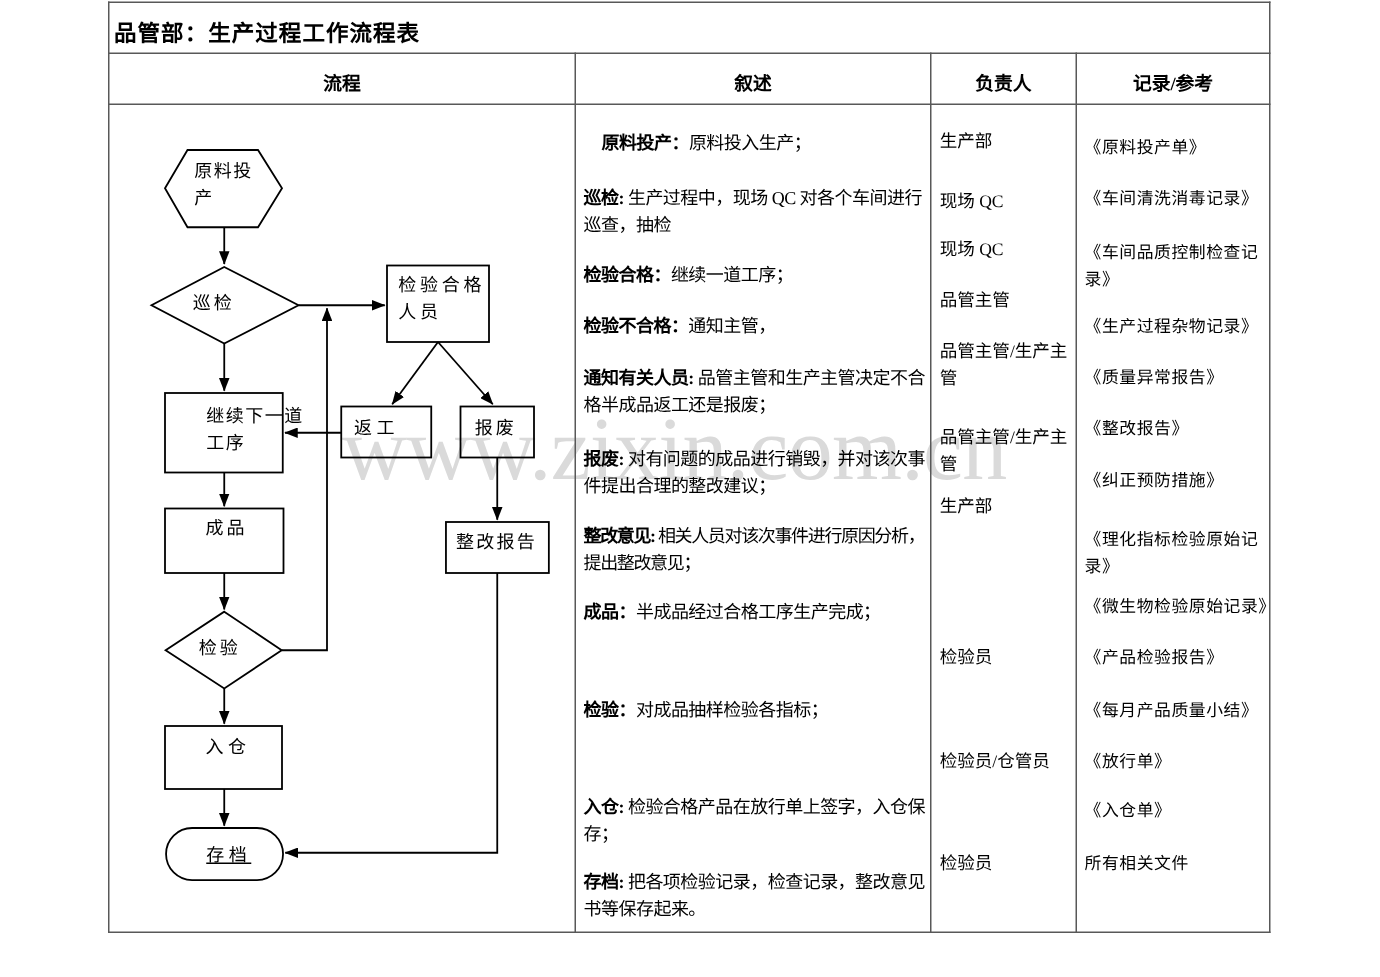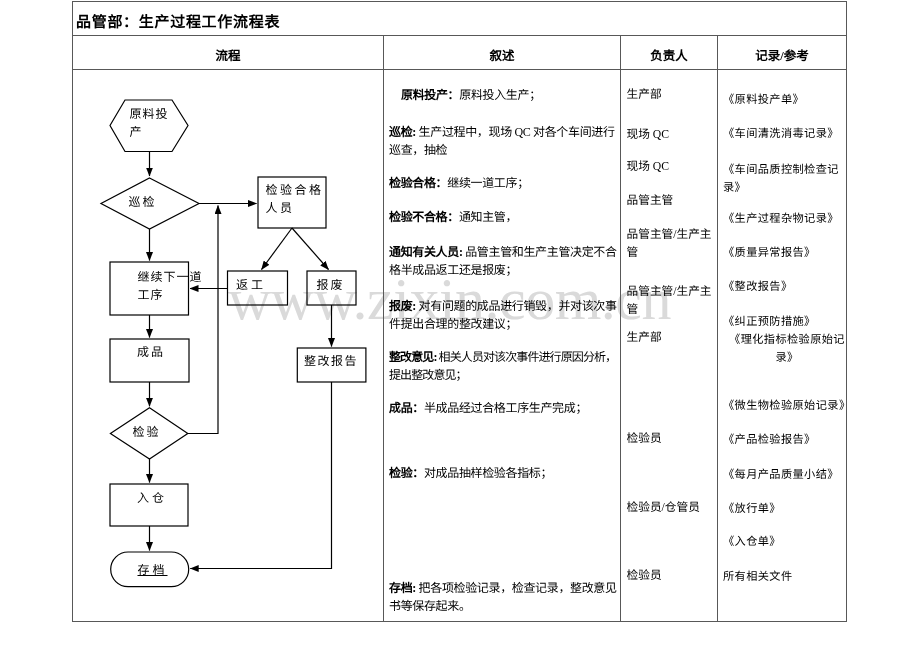--- a/index.html
+++ b/index.html
@@ -106,20 +106,22 @@
   <div class="desc" style="top:173.6px;"><b>检验合格：</b><span>继续一道工序；</span></div>
   <div class="desc" style="top:208px;"><b>检验不合格：</b><span>通知主管，</span></div>
   <div class="desc" style="top:242.6px;"><b>通知有关人员:</b><span> 品管主管和生产主管决定不合
 格半成品返工还是报废；</span></div>
   <div class="desc" style="top:297px;"><b>报废:</b><span> 对有问题的成品进行销毁，并对该次事
 件提出合理的整改建议；</span></div>
   <div class="desc" style="top:399px;"><b>成品：</b><span>半成品经过合格工序生产完成；</span></div>
   <div class="desc" style="top:348px;letter-spacing:-0.9px;"><b>整改意见:</b><span> 相关人员对该次事件进行原因分析，
 提出整改意见；</span></div>
   <div class="desc" style="top:464.4px;"><b>检验：</b><span>对成品抽样检验各指标；</span></div>
+  <div class="desc" style="top:528.7px;"><b>入仓:</b><span> 检验合格产品在放行单上签字，入仓保
+存；</span></div>
   <div class="desc" style="top:579.4px;"><b>存档:</b><span> 把各项检验记录，检查记录，整改意见
 书等保存起来。</span></div>
 
   <div class="resp" style="top:86px;">生产部</div>
   <div class="resp" style="top:126px;">现场 QC</div>
   <div class="resp" style="top:158px;">现场 QC</div>
   <div class="resp" style="top:192px;">品管主管</div>
   <div class="resp" style="top:226px;">品管主管/生产主
 管</div>
   <div class="resp" style="top:282.5px;">品管主管/生产主
@@ -130,21 +132,21 @@
   <div class="resp" style="top:567px;">检验员</div>
 
   <div class="rec" style="top:90px;">《原料投产单》</div>
   <div class="rec" style="top:124.3px;">《车间清洗消毒记录》</div>
   <div class="rec" style="top:160.4px;">《车间品质控制检查记
 录》</div>
   <div class="rec" style="top:208.5px;">《生产过程杂物记录》</div>
   <div class="rec" style="top:242.9px;">《质量异常报告》</div>
   <div class="rec" style="top:277.2px;">《整改报告》</div>
   <div class="rec" style="top:311.6px;">《纠正预防措施》</div>
-  <div class="rec" style="top:330px;text-align:center;">《理化指标检验原始记
+  <div class="rec" style="top:351px;">《理化指标检验原始记
 录》</div>
   <div class="rec" style="top:395.8px;">《微生物检验原始记录》</div>
   <div class="rec" style="top:430.1px;">《产品检验报告》</div>
   <div class="rec" style="top:464.5px;">《每月产品质量小结》</div>
   <div class="rec" style="top:498.8px;">《放行单》</div>
   <div class="rec" style="top:532.3px;">《入仓单》</div>
   <div class="rec" style="top:566.7px;">所有相关文件</div>
 
 </div>
 

